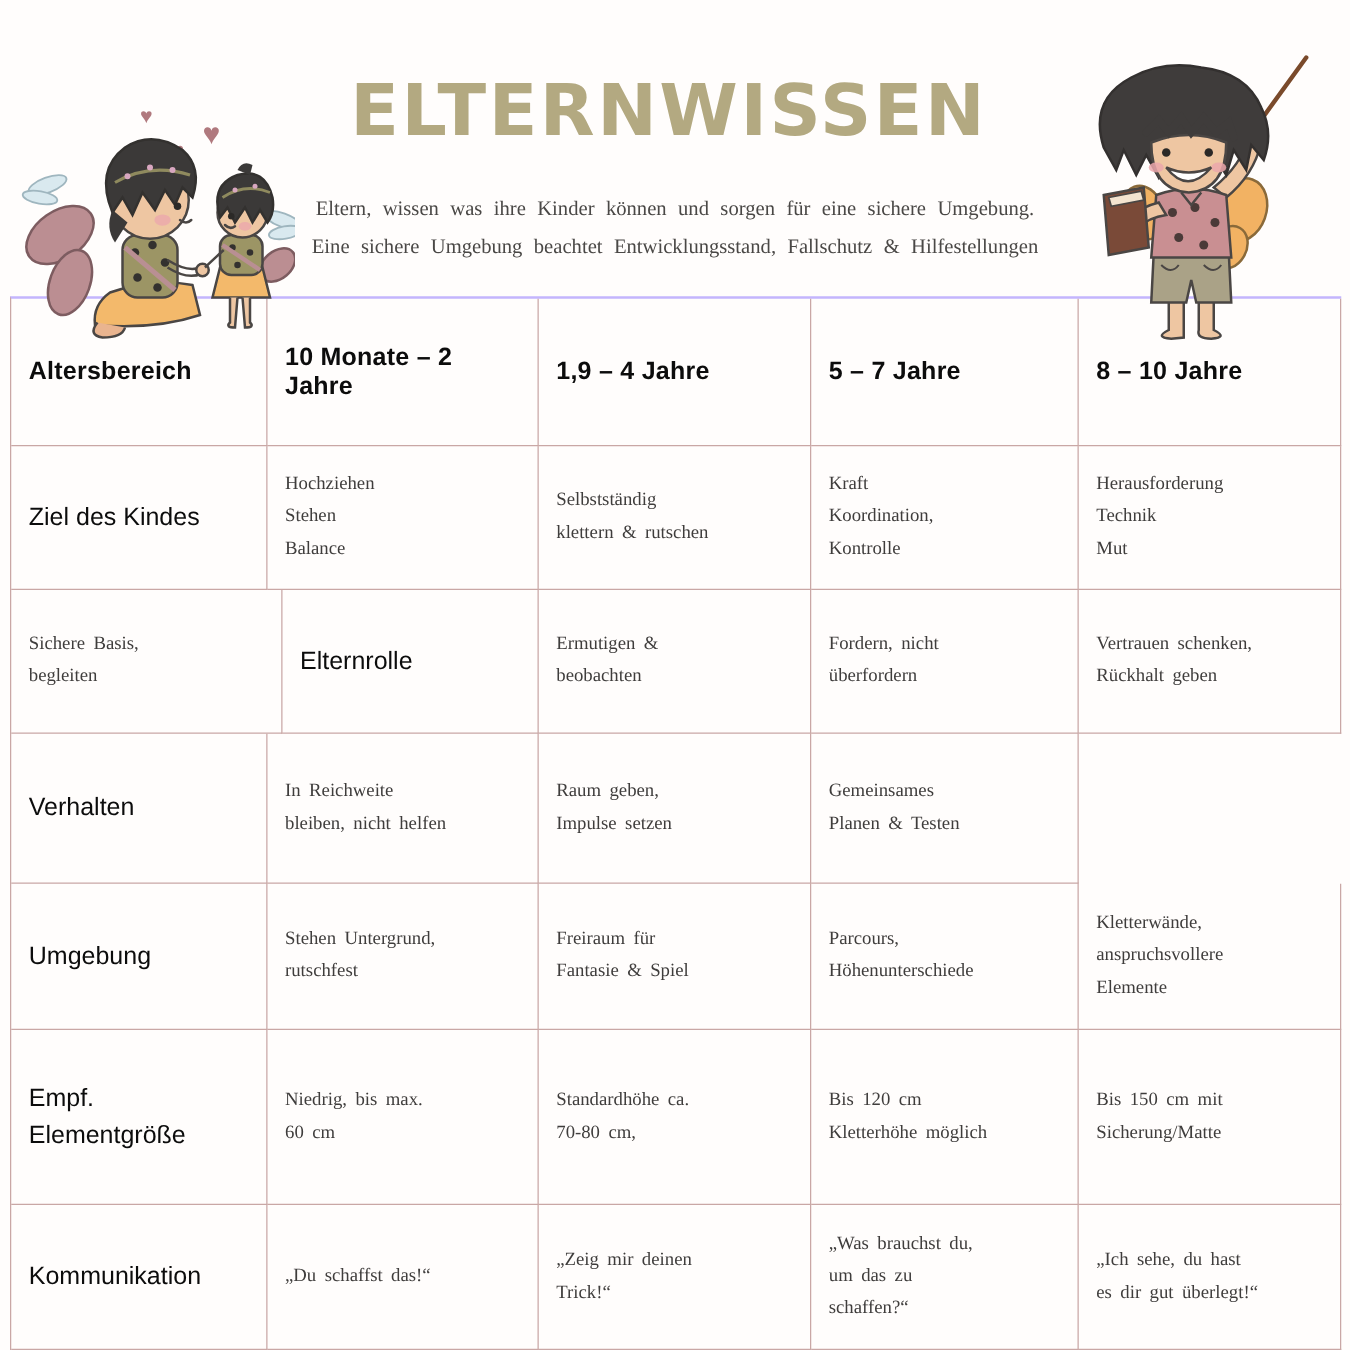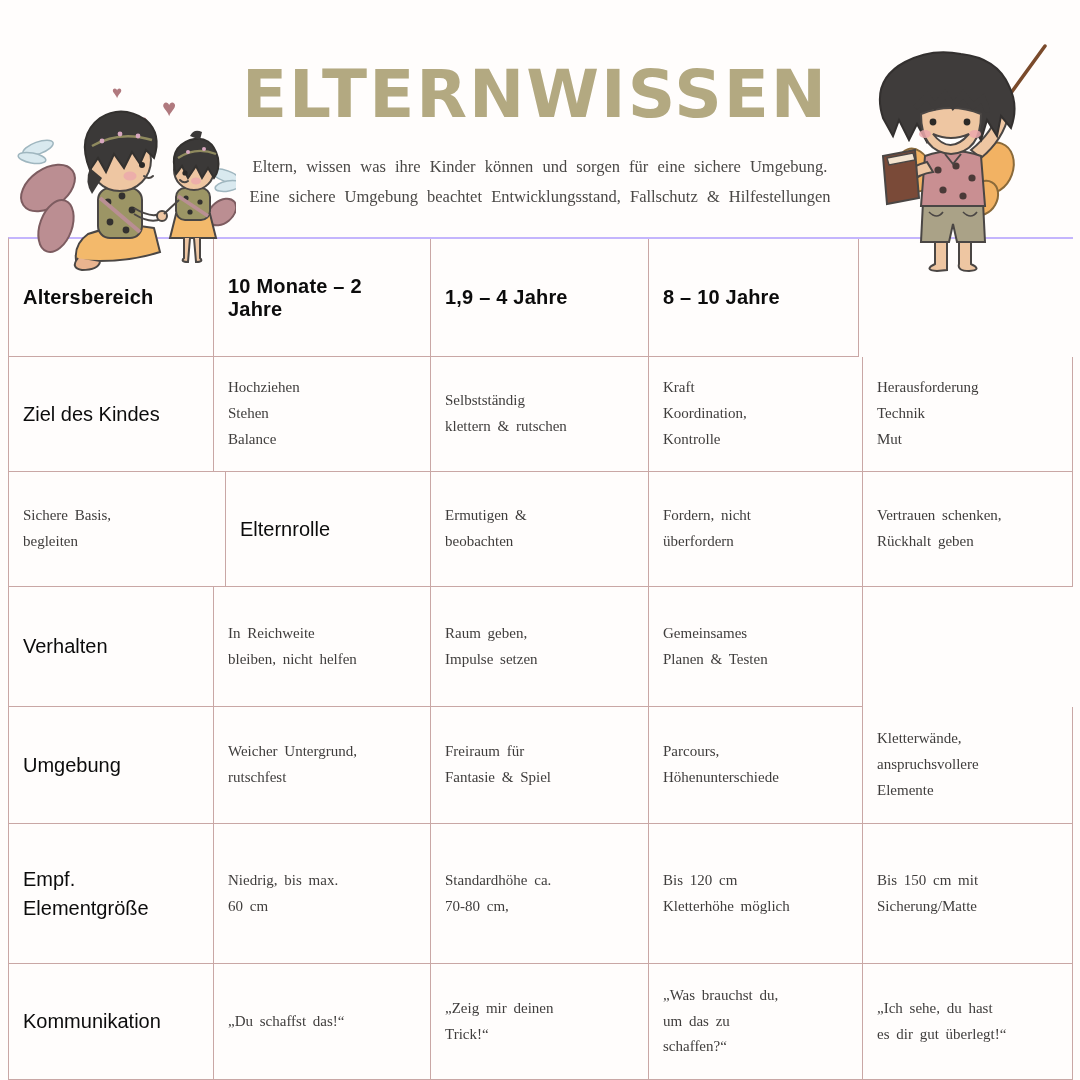--- a/index.html
+++ b/index.html
@@ -1,21 +1,21 @@
 <!DOCTYPE html>
 <html lang="de"><head>
 <meta charset="utf-8">
 <style>
   html,body{margin:0;padding:0;background:#ffffff;}
   .page{position:relative;width:1080px;height:1080px;background:#fffdfc;overflow:hidden;
         font-family:"Liberation Sans",sans-serif;}
 
   
   .title{position:absolute;left:205px;top:56px;width:660px;text-align:center;
-         font-family:"DejaVu Sans",sans-serif;font-weight:800;font-size:66px;
+         font-family:"DejaVu Sans",sans-serif;font-weight:800;font-size:57px;
          letter-spacing:2px;color:#b3a981;}
   .subtitle{position:absolute;left:210px;top:152px;width:660px;text-align:center;
             font-family:Liberation Serif, serif;font-size:16.5px;color:#4a4846;
             line-height:1.8;word-spacing:5px;}
   .heart{position:absolute;color:#b0797e;line-height:1;}
   .heart.h1{left:112px;top:84px;font-size:17px;}
   .heart.h2{left:136px;top:112px;font-size:19px;}
   .heart.h3{left:162px;top:96px;font-size:24px;}
 
   .illu{position:absolute;}
@@ -159,20 +159,21 @@
   <div class="subtitle">
     <div>Eltern, wissen was ihre Kinder können und sorgen für eine sichere Umgebung.</div>
     <div>Eine sichere Umgebung beachtet Entwicklungsstand, Fallschutz &amp; Hilfestellungen</div>
   </div>
 
   <div class="table">
     <div class="trow">
       <div class="cell c0 hcell">Altersbereich</div>
       <div class="cell c1 hcell">10 Monate – 2 Jahre</div>
       <div class="cell c2 hcell">1,9 – 4 Jahre</div>
+      <div class="cell c3 hcell">5 – 7 Jahre</div>
       <div class="cell c4 hcell">8 – 10 Jahre</div>
     </div>
 
     <div class="trow">
       <div class="cell c0 rlabel">Ziel des Kindes</div>
       <div class="cell c1 bcell">Hochziehen
 Stehen
 Balance</div>
       <div class="cell c2 bcell">Selbstständig
 klettern &amp; rutschen</div>
@@ -201,21 +202,21 @@
       <div class="cell c1 bcell">In Reichweite
 bleiben, nicht helfen</div>
       <div class="cell c2 bcell">Raum geben,
 Impulse setzen</div>
       <div class="cell c3 bcell">Gemeinsames
 Planen &amp; Testen</div>
     </div>
 
     <div class="trow">
       <div class="cell c0 rlabel">Umgebung</div>
-      <div class="cell c1 bcell">Weicher Untergrund,
+      <div class="cell c1 bcell">Stehen Untergrund,
 rutschfest</div>
       <div class="cell c2 bcell">Freiraum für
 Fantasie &amp; Spiel</div>
       <div class="cell c3 bcell">Parcours,
 Höhenunterschiede</div>
       <div class="cell c4 bcell">Kletterwände,
 anspruchsvollere
 Elemente</div>
     </div>
 

